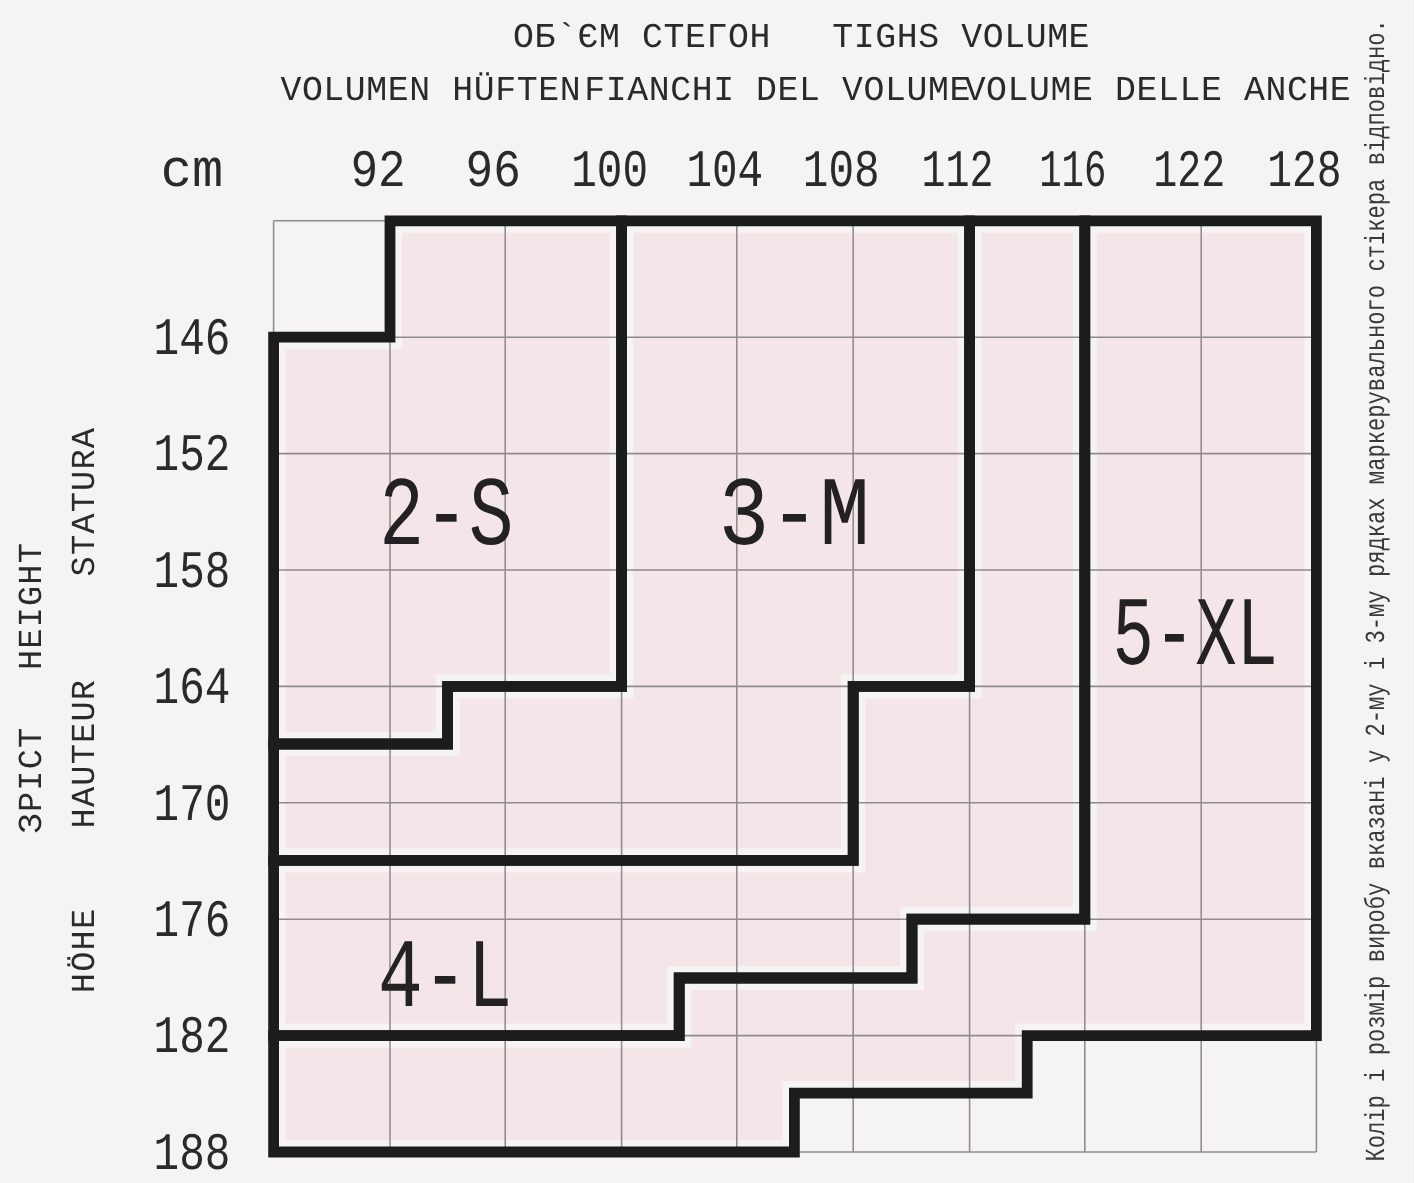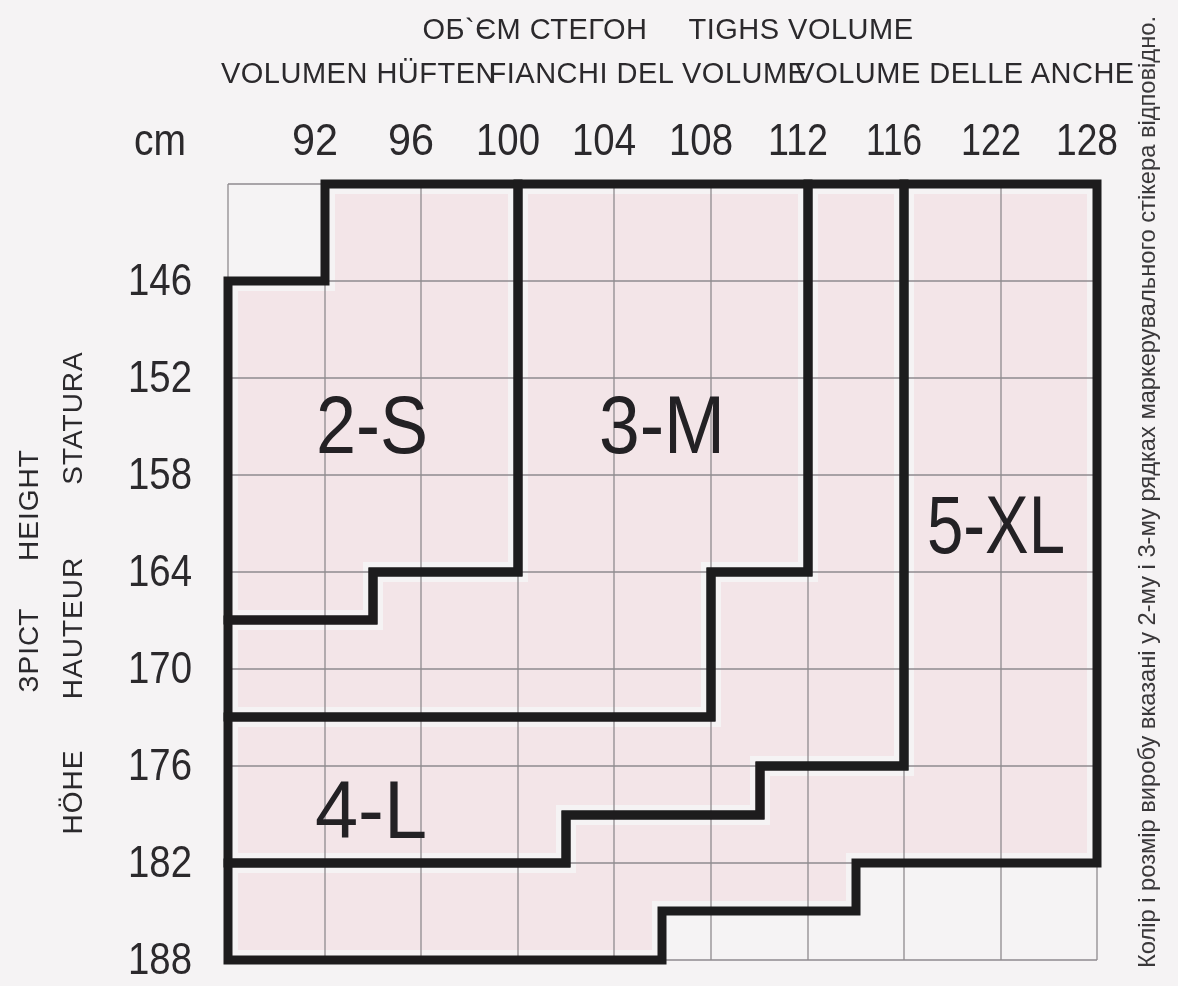--- a/index.html
+++ b/index.html
@@ -1,19 +1,19 @@
 <!DOCTYPE html>
 <html><head>
 <meta charset="utf-8">
 <style>
   html,body{margin:0;padding:0;background:#e9e7e8;}
   .page{
     position:relative;width:1178px;height:986px;overflow:hidden;
     background:#f5f3f4;
-    font-family:Liberation Sans, sans-serif;
+    font-family:Liberation Mono, monospace;
   }
   svg{display:block;}
   .zone-fill{fill:#f3e5e8;stroke:none;}
   .grid-thin{stroke:#8f8b8f;stroke-width:1.3;fill:none;}
   .zone-border{stroke:#1d1c1d;stroke-width:9;fill:none;stroke-linejoin:miter;}
   text{fill:#2b292c;}
   .hdr{font-size:29px;letter-spacing:0.5px;}
   .num{font-size:44px;}
   .zone-label{font-size:82px;fill:#232124;}
   .vlabel{font-size:28px;letter-spacing:1px;}

